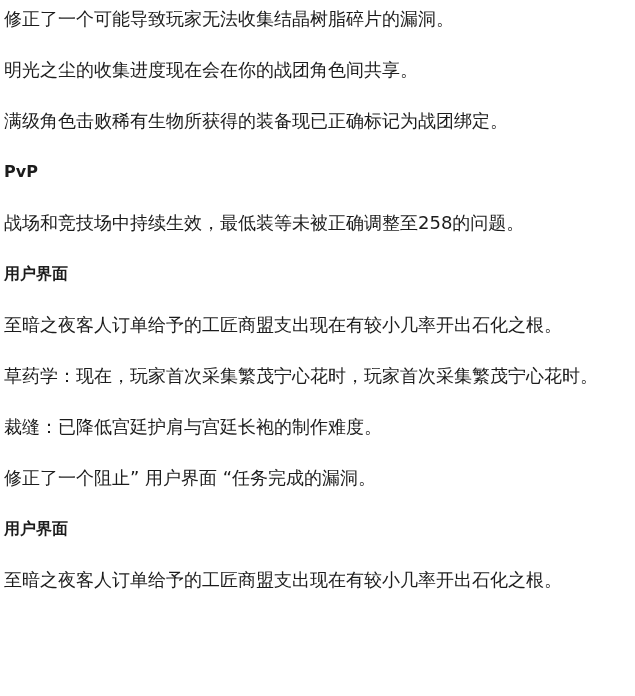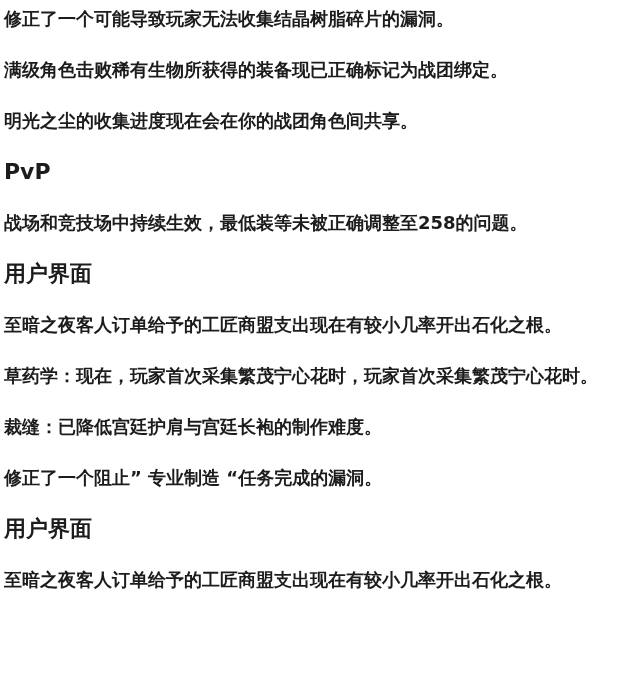--- a/index.html
+++ b/index.html
@@ -14,45 +14,45 @@
     box-sizing: border-box;
     font-family: "DejaVu Sans", "Liberation Sans", sans-serif;
     color: #1c1c1c;
   }
   .article {
     padding: 7px 8px 0 4px;
   }
   .note {
     font-size: 18px;
     line-height: 24px;
-    font-weight: 700;
+    font-weight: 400;
     margin: 0 0 27px 0;
     white-space: nowrap;
   }
   .section-heading {
-    font-size: 22px;
+    font-size: 16px;
     line-height: 24px;
     font-weight: 700;
     margin: 0 0 27px 0;
     white-space: nowrap;
   }
 </style>
 </head>
 <body>
 
 <div class="article">
   <p class="note">修正了一个可能导致玩家无法收集结晶树脂碎片的漏洞。</p>
+  <p class="note">明光之尘的收集进度现在会在你的战团角色间共享。</p>
   <p class="note">满级角色击败稀有生物所获得的装备现已正确标记为战团绑定。</p>
-  <p class="note">明光之尘的收集进度现在会在你的战团角色间共享。</p>
 
   <h3 class="section-heading">PvP</h3>
   <p class="note">战场和竞技场中持续生效，最低装等未被正确调整至258的问题。</p>
 
   <h3 class="section-heading">用户界面</h3>
   <p class="note">至暗之夜客人订单给予的工匠商盟支出现在有较小几率开出石化之根。</p>
   <p class="note">草药学：现在，玩家首次采集繁茂宁心花时，玩家首次采集繁茂宁心花时。</p>
   <p class="note">裁缝：已降低宫廷护肩与宫廷长袍的制作难度。</p>
 
-  <p class="note">修正了一个阻止” 专业制造 “任务完成的漏洞。</p>
+  <p class="note">修正了一个阻止” 用户界面 “任务完成的漏洞。</p>
 
   <h3 class="section-heading">用户界面</h3>
   <p class="note">至暗之夜客人订单给予的工匠商盟支出现在有较小几率开出石化之根。</p>
 </div>
 
 </body></html>

